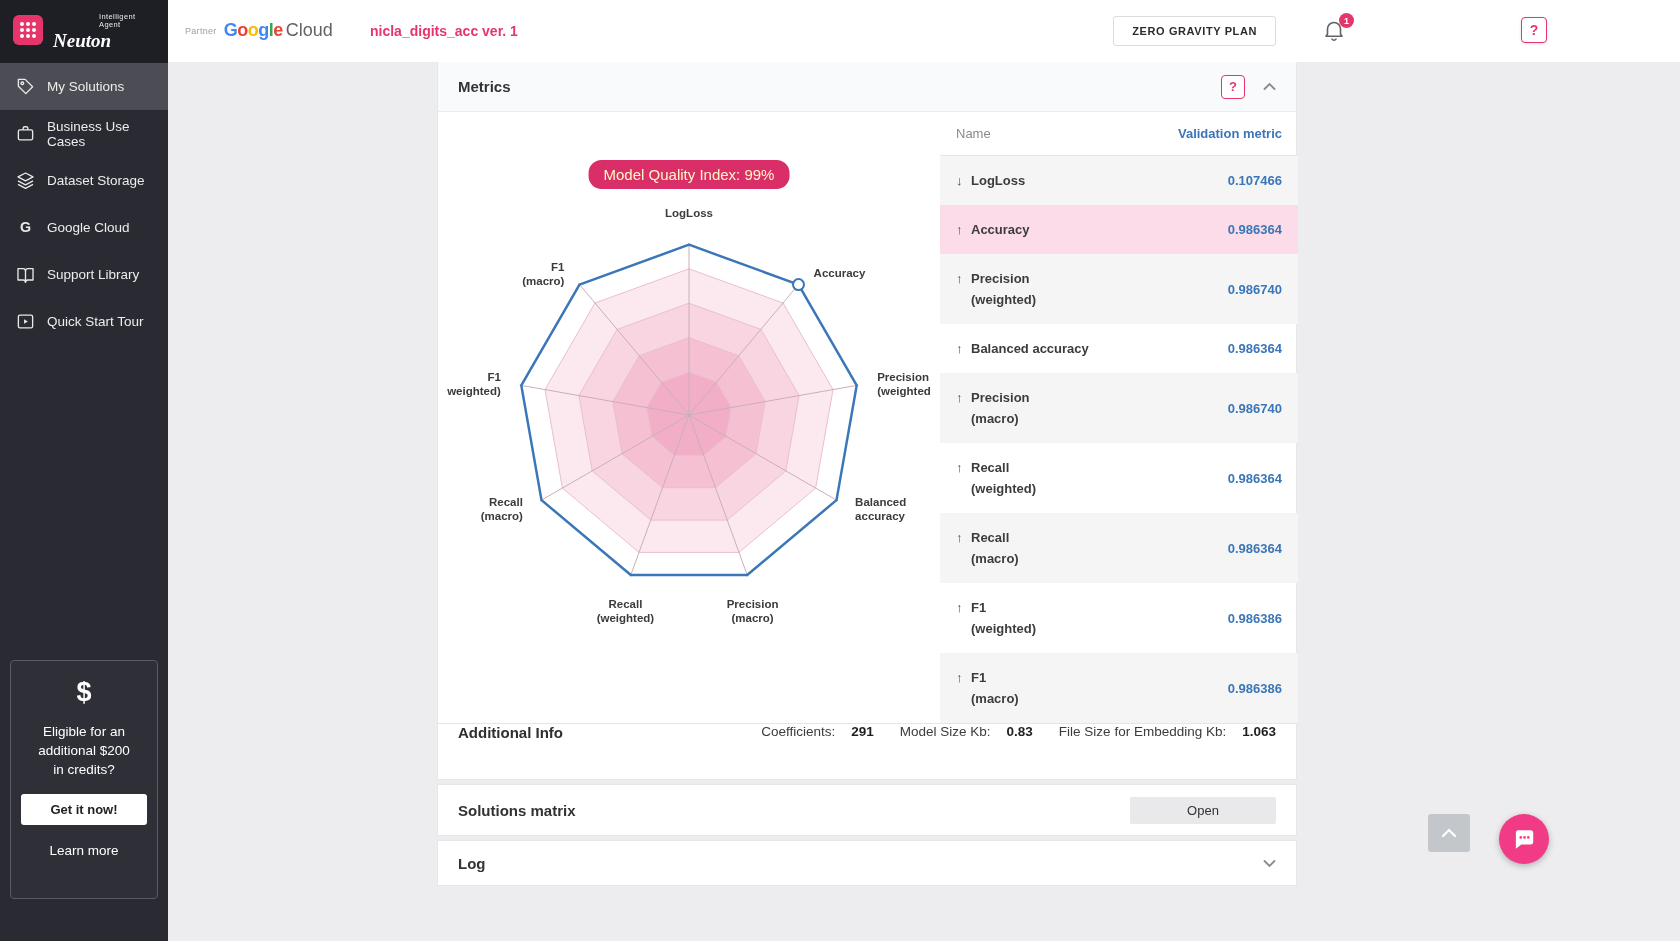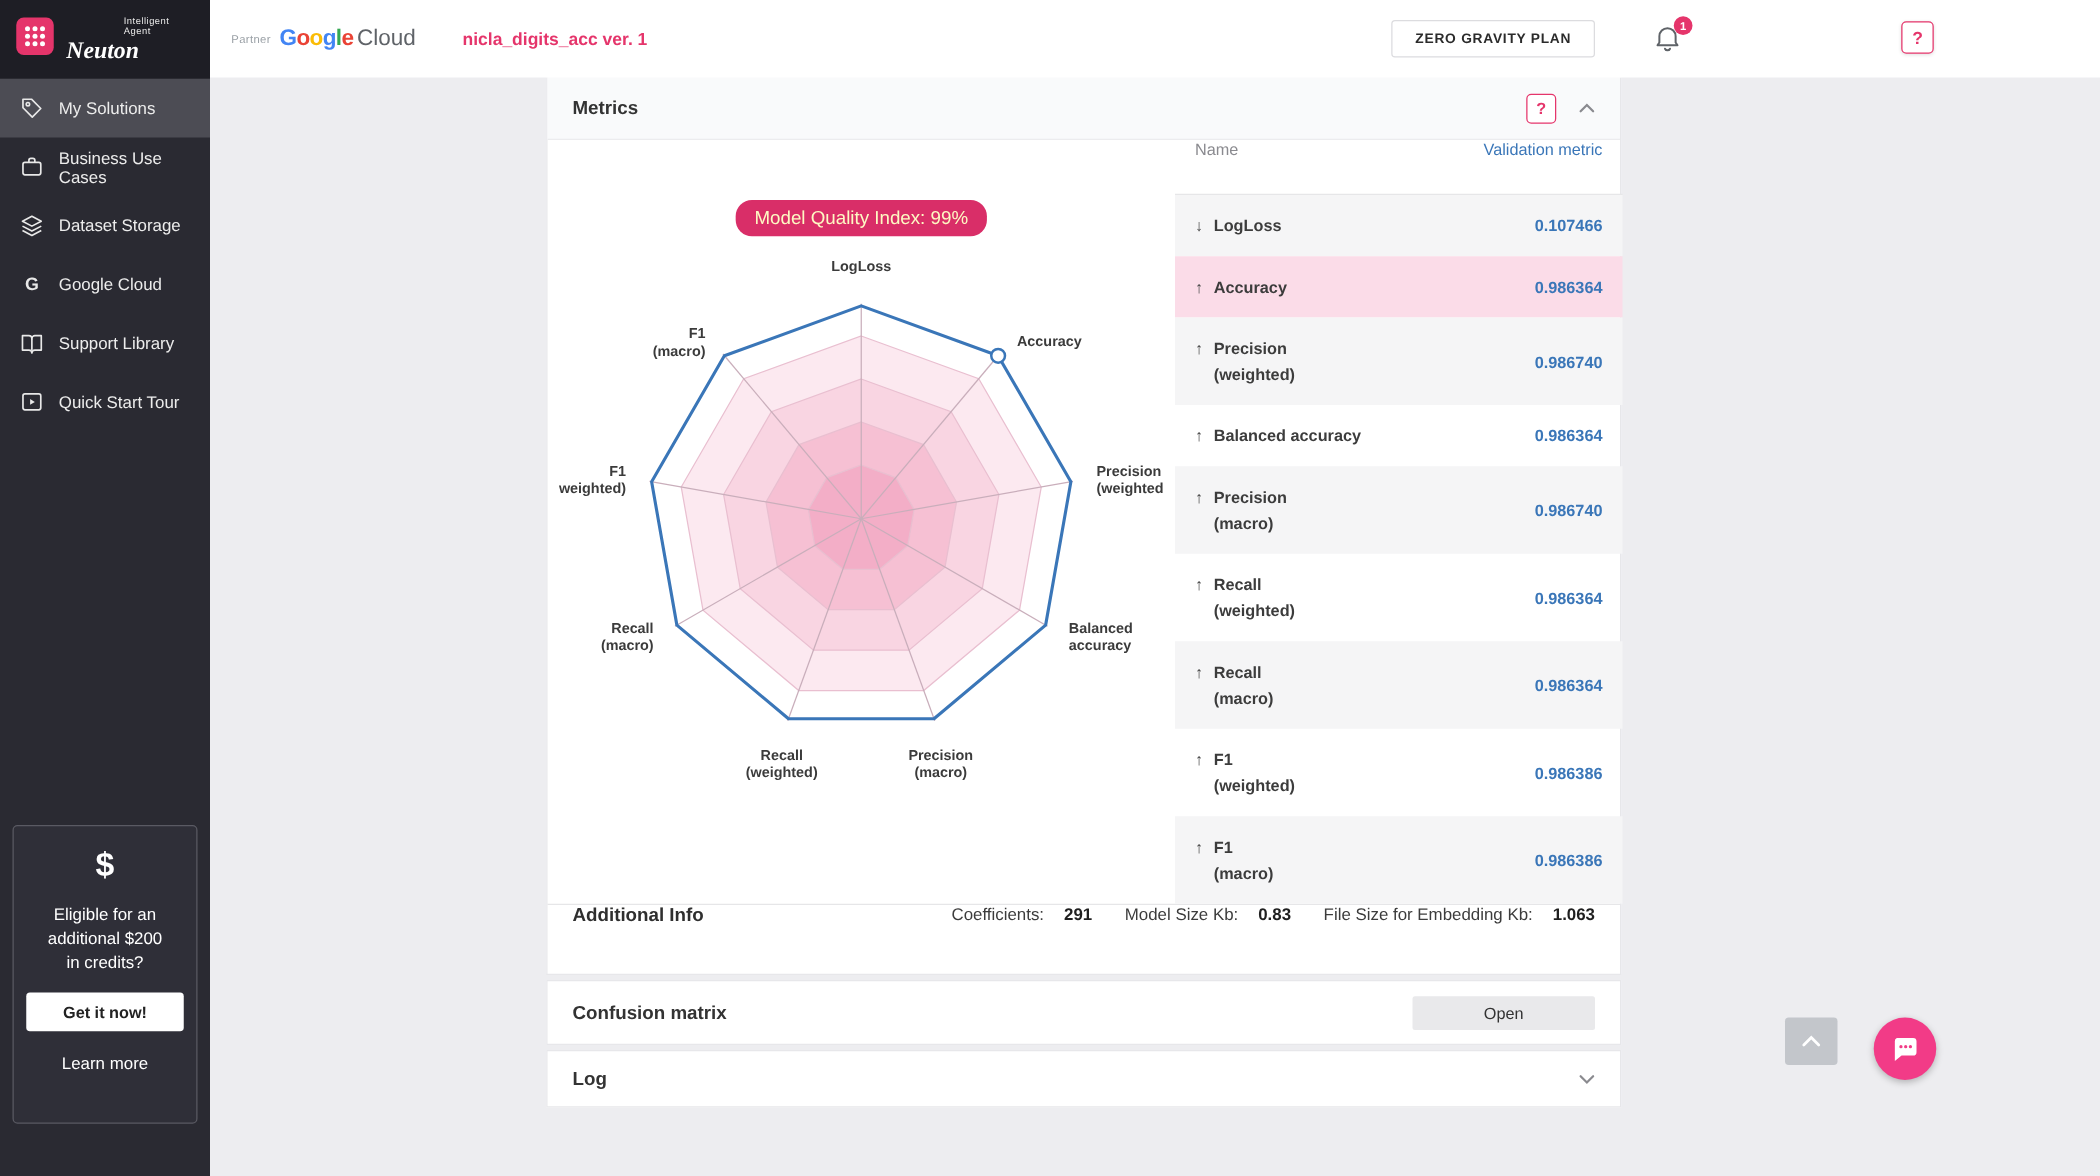--- a/index.html
+++ b/index.html
@@ -45,23 +45,23 @@
   .card-header-right{display:flex;align-items:center;gap:18px;}
   .help-btn.small{width:24px;height:24px;font-size:13px;}
   .chev{display:flex;align-items:center;cursor:pointer;}
 
   .card-body{display:flex;height:611px;}
   .chart-col{position:relative;width:502px;flex:none;}
   .quality-badge{position:absolute;top:48px;left:50%;transform:translateX(-50%);background:#d92e68;color:#fef9c3;font-size:15px;font-weight:400;padding:6px 15px;border-radius:13px;white-space:nowrap;}
   .radar-svg{position:absolute;left:0;top:0;}
 
   .table-col{width:358px;flex:none;display:flex;flex-direction:column;}
-  .thead{height:44px;display:flex;align-items:flex-start;justify-content:space-between;padding:0 16px;border-bottom:1px solid #e6e6e8;box-sizing:border-box;}
+  .thead{height:44px;display:flex;align-items:center;justify-content:space-between;padding:0 16px;border-bottom:1px solid #e6e6e8;box-sizing:border-box;}
   .th-name{font-size:13px;color:#8a8a8f;}
-  .th-value{font-size:13px;color:#3a76b8;cursor:pointer;}
+  .th-value{font-size:13px;color:#3a76b8;cursor:pointer;font-weight:bold;}
   .mrow{display:flex;align-items:center;justify-content:space-between;padding:14px 16px;box-sizing:border-box;cursor:pointer;}
   .mrow.shade{background:#f5f5f6;}
   .mrow.hl{background:#fbdce8;}
   .mname{position:relative;margin-left:15px;font-size:13px;font-weight:700;color:#3c3c3c;line-height:21px;}
   .arr{position:absolute;left:-15px;top:0;font-weight:400;color:#4a4a4a;}
   .mvalue{font-size:13px;font-weight:700;color:#3a76b8;}
 
   .additional-info{height:56px;border-top:1px solid #e6e6e8;display:flex;justify-content:space-between;padding:0 20px;box-sizing:border-box;}
   .ai-title{font-size:15px;font-weight:700;color:#2f2f2f;}
   .ai-items{display:flex;gap:26px;}
@@ -322,21 +322,21 @@
         <span class="ai-title">Additional Info</span>
         <span class="ai-items">
             <span class="ai-item">Coefficients:<b>291</b></span>
             <span class="ai-item">Model Size Kb:<b>0.83</b></span>
             <span class="ai-item">File Size for Embedding Kb:<b>1.063</b></span>
           </span>
       </div>
     </div>
 
     <div class="card confusion-card">
-      <span class="card-title">Confusion matrix</span>
+      <span class="card-title">Solutions matrix</span>
       <button class="open-btn">Open</button>
     </div>
 
     <div class="card log-card">
       <span class="card-title">Log</span>
       <span class="chev">
         <svg width="13" height="9" viewBox="0 0 13 9" fill="none" stroke="#8a8a8f" stroke-width="1.8" stroke-linecap="round">
             <polyline points="1.5,2 6.5,7 11.5,2"></polyline>
           </svg>
       </span>

